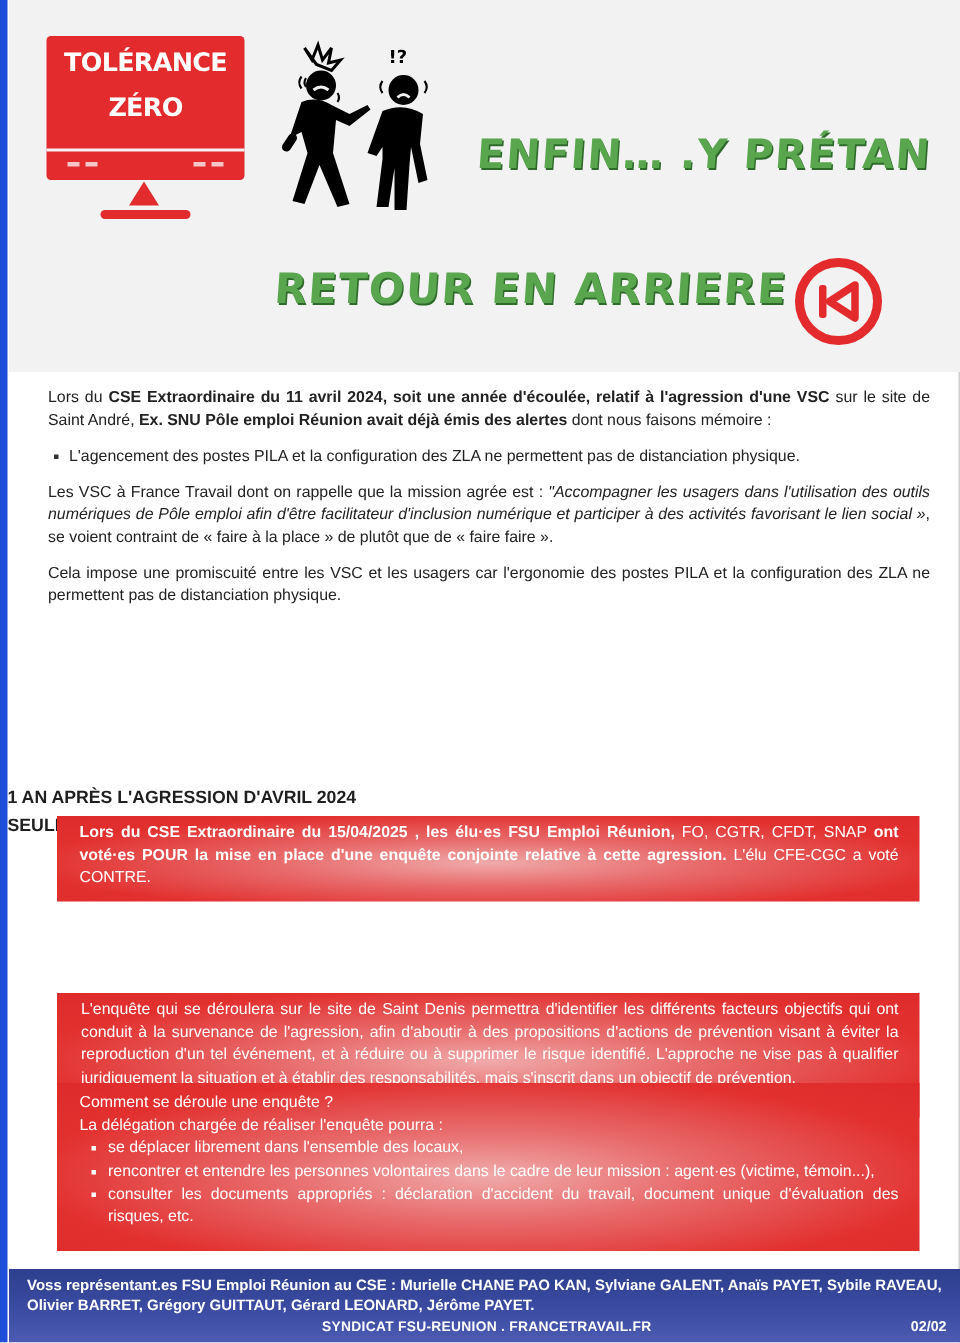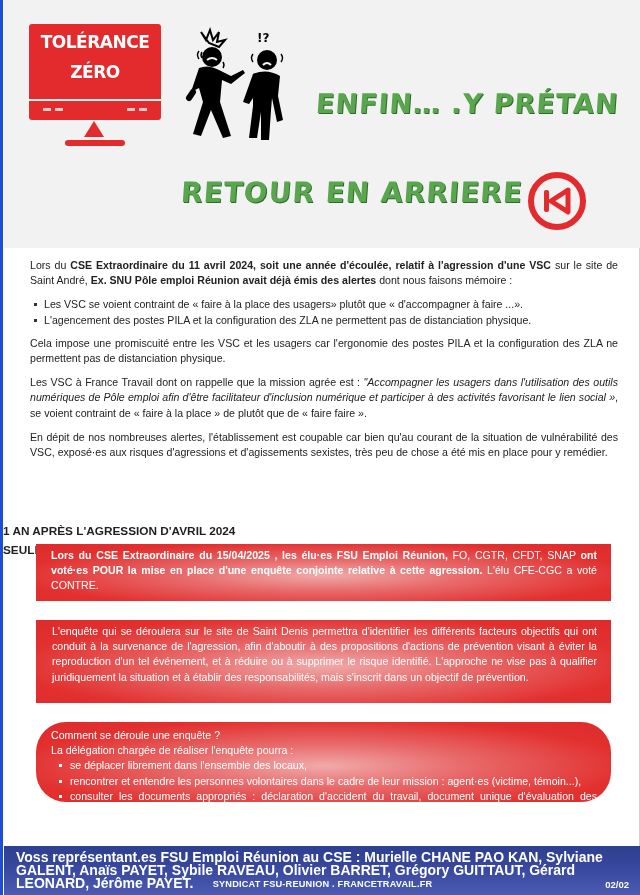--- a/index.html
+++ b/index.html
@@ -1,18 +1,18 @@
 <!DOCTYPE html>
 <html><head>
 <meta charset="utf-8">
 <style>
   * { box-sizing: border-box; margin: 0; padding: 0; }
   html, body { width: 640px; height: 895px; overflow: hidden; background: #ffffff; }
   body { font-family: "Liberation Sans", "DejaVu Sans", sans-serif; color: #222; position: relative; }
-  .page { position: absolute; left: 0; top: 0; width: 640px; height: 895px; border-left: 3px solid #1d4ed8; border-right: 1px solid #cfcfcf; }
+  .page { position: absolute; left: 0; top: 0; width: 640px; height: 895px; border-left: 5px solid #1d4ed8; border-right: 1px solid #cfcfcf; }
 
   
   .banner { position: absolute; left: 1px; top: 0; width: 637px; height: 248px; background: #f2f2f2; }
   .monitor { position: absolute; left: 25px; top: 24px; width: 132px; height: 122px; }
   .monitor .screen { position: absolute; left: 0; top: 0; width: 132px; height: 96px; background: #e32a2c; border-radius: 3px; }
   .monitor .screen-line { position: absolute; left: 0; top: 75px; width: 132px; height: 2px; background: #f2f2f2; }
   .monitor .dash { position: absolute; top: 84px; height: 3px; width: 8px; background: #f5c6c6; }
   .monitor .stand { position: absolute; left: 55px; top: 97px; width: 0; height: 0; border-left: 10px solid transparent; border-right: 10px solid transparent; border-bottom: 16px solid #e32a2c; }
   .monitor .base { position: absolute; left: 36px; top: 116px; width: 60px; height: 6px; background: #e32a2c; border-radius: 3px; }
   .monitor .tag { position: absolute; left: 0; width: 132px; text-align: center; color: #fff; font-family: "DejaVu Sans", sans-serif; font-weight: bold; font-size: 17px; letter-spacing: -0.5px; }
@@ -35,29 +35,29 @@
   .content b { font-weight: bold; }
   .content i { font-style: italic; }
 
   .section-title { position: absolute; left: 0; width: 640px; text-align: left; font-weight: bold; font-size: 11.8px; color: #1f1f1f; }
   .st1 { top: 524px; }
   .st2 { top: 543px; }
 
   .redbox { position: absolute; left: 33px; width: 575px; color: #fff; font-size: 10.6px; line-height: 15.2px; padding: 4px 14px 4px 15px; text-align: justify;
     background: radial-gradient(ellipse at 50% 55%, #f0aaaa 0%, #e86a6b 35%, #e2302f 75%, #de2a2b 100%); }
   .rb1 { top: 544px; height: 57px; }
-  .rb2 { top: 620px; height: 83px; padding-left: 16px; }
-  .rb3 { top: 722px; height: 80px; padding-top: 6px; border-radius: 30px; }
+  .rb2 { top: 662px; height: 83px; padding-left: 16px; }
+  .rb3 { top: 722px; height: 112px; padding-top: 6px; }
   .redbox b { font-weight: bold; }
   .redbox ul { list-style: none; margin-left: 6px; }
   .redbox li { position: relative; padding-left: 13px; text-align: justify; }
   .redbox li::before { content: ""; position: absolute; left: 2px; top: 6px; width: 3px; height: 3px; background: #fff; }
 
   .footer { position: absolute; left: 1px; top: 846px; width: 637px; height: 49px; background: linear-gradient(180deg, #2d3f8e 0%, #3a4aa0 50%, #4d5bb3 100%); color: #fff; }
-  .footer .reps { position: absolute; left: 12px; top: 5px; width: 615px; font-size: 14px; line-height: 13px; font-weight: bold; }
+  .footer .reps { position: absolute; left: 12px; top: 5px; width: 615px; font-size: 10px; line-height: 13px; font-weight: bold; }
   .footer .site { position: absolute; left: 0; width: 637px; top: 33px; text-align: center; font-size: 9.2px; font-weight: bold; letter-spacing: 0.2px; }
   .footer .pagenum { position: absolute; right: 12px; top: 33px; font-size: 9.5px; font-weight: bold; }
 </style>
 </head>
 <body>
 
 <div class="page">
 
   <div class="banner">
     <div class="monitor">
@@ -96,26 +96,24 @@
     <svg class="back-icon" viewBox="0 0 62 62">
       <circle cx="31" cy="31" r="26" fill="none" stroke="#e32a2c" stroke-width="6"></circle>
       <rect x="18" y="20" width="5" height="22" rx="2" fill="#e32a2c"></rect>
       <path d="M42,20 L25,31 L42,42 Z" fill="none" stroke="#e32a2c" stroke-width="5" stroke-linejoin="round"></path>
     </svg>
   </div>
 
   <div class="content">
     <p><span>Lors du </span><b>CSE Extraordinaire du 11 avril 2024, soit une année d'écoulée, relatif à l'agression d'une VSC</b><span> sur le site de Saint André, </span><b>Ex. SNU Pôle emploi Réunion  avait déjà émis des alertes</b><span> dont nous faisons mémoire :</span></p>
     <ul>
-      <li>Les VSC se voient contraint de « faire à la place des usagers» plutôt que « d'accompagner à faire ...».</li>
       <li>L'agencement des postes PILA et la configuration des ZLA ne permettent pas de distanciation physique.</li>
     </ul>
+    <p><span>Les VSC à France Travail dont on rappelle que la mission agrée est : </span><i>"Accompagner les usagers dans l'utilisation des outils numériques de Pôle emploi afin d'être facilitateur d'inclusion numérique et participer à des activités favorisant le lien social »</i><span>, se voient contraint de « faire à la place » de plutôt que de « faire faire ».</span></p>
     <p>Cela impose une promiscuité entre les VSC et les usagers car l'ergonomie des postes PILA et la configuration des ZLA ne permettent pas de distanciation physique.</p>
-    <p><span>Les VSC à France Travail dont on rappelle que la mission agrée est : </span><i>"Accompagner les usagers dans l'utilisation des outils numériques de Pôle emploi afin d'être facilitateur d'inclusion numérique et participer à des activités favorisant le lien social »</i><span>, se voient contraint de « faire à la place » de plutôt que de « faire faire ».</span></p>
-    <p>En dépit de nos nombreuses alertes, l'établissement est coupable car bien qu'au courant de la situation de vulnérabilité des VSC, exposé·es aux risques d'agressions et d'agissements sexistes, très peu de chose a été mis en place pour y remédier.</p>
   </div>
 
   <div class="section-title st1">1 AN APRÈS L'AGRESSION D'AVRIL 2024</div>
   <div class="section-title st2">SEULEMENT DEUX AGENCES DISPOSENT DE L'ALERTE MOBILE POUR LES VSC</div>
 
   <div class="redbox rb1">
     <b>Lors du CSE Extraordinaire du 15/04/2025 , les élu·es FSU Emploi Réunion,</b><span> FO, CGTR, CFDT, SNAP </span><b>ont voté·es POUR la mise en place d'une enquête conjointe relative à cette agression.</b><span> L'élu CFE-CGC a voté CONTRE.</span>
   </div>
 
   <div class="redbox rb2">L'enquête qui se déroulera sur le site de Saint Denis permettra d'identifier les différents facteurs objectifs qui ont conduit à la survenance de l'agression, afin d'aboutir à des propositions d'actions de prévention visant à éviter la reproduction d'un tel événement, et à réduire ou à supprimer le risque identifié. L'approche ne vise pas à qualifier juridiquement la situation et à établir des responsabilités, mais s'inscrit dans un objectif de prévention.</div>

